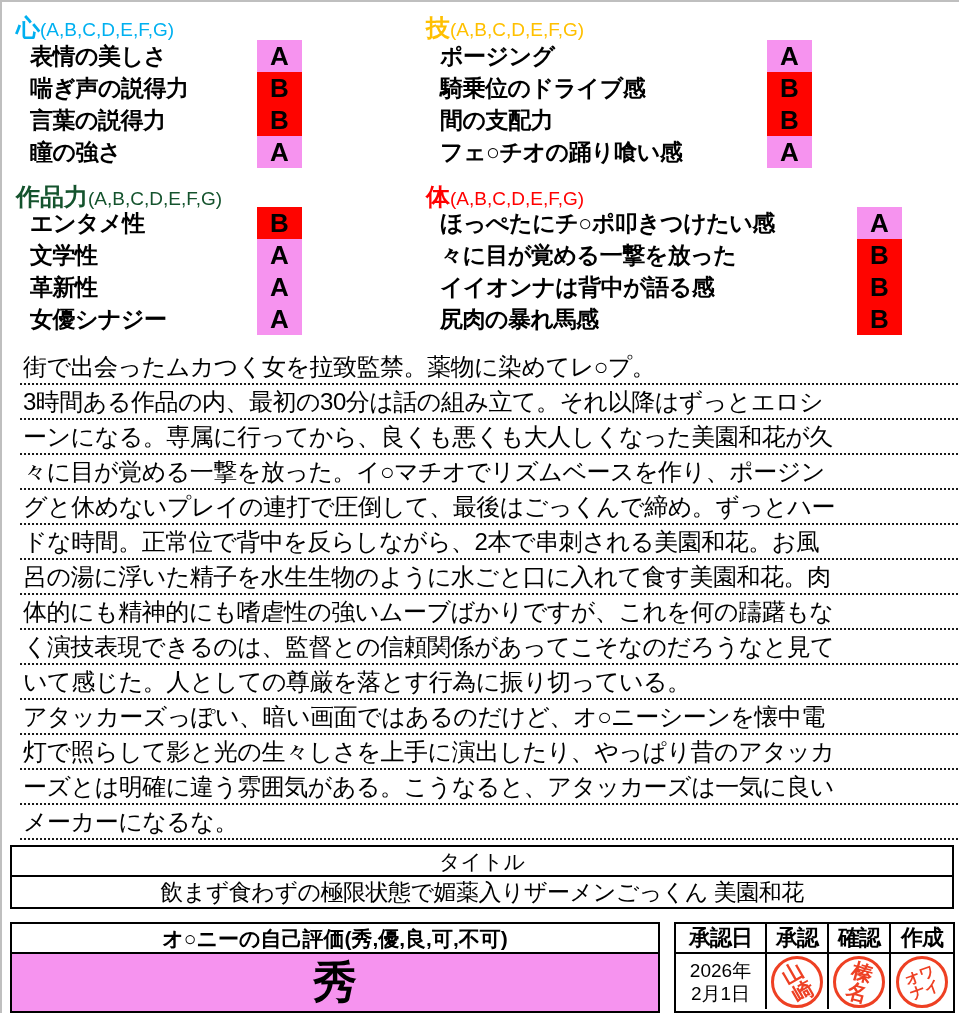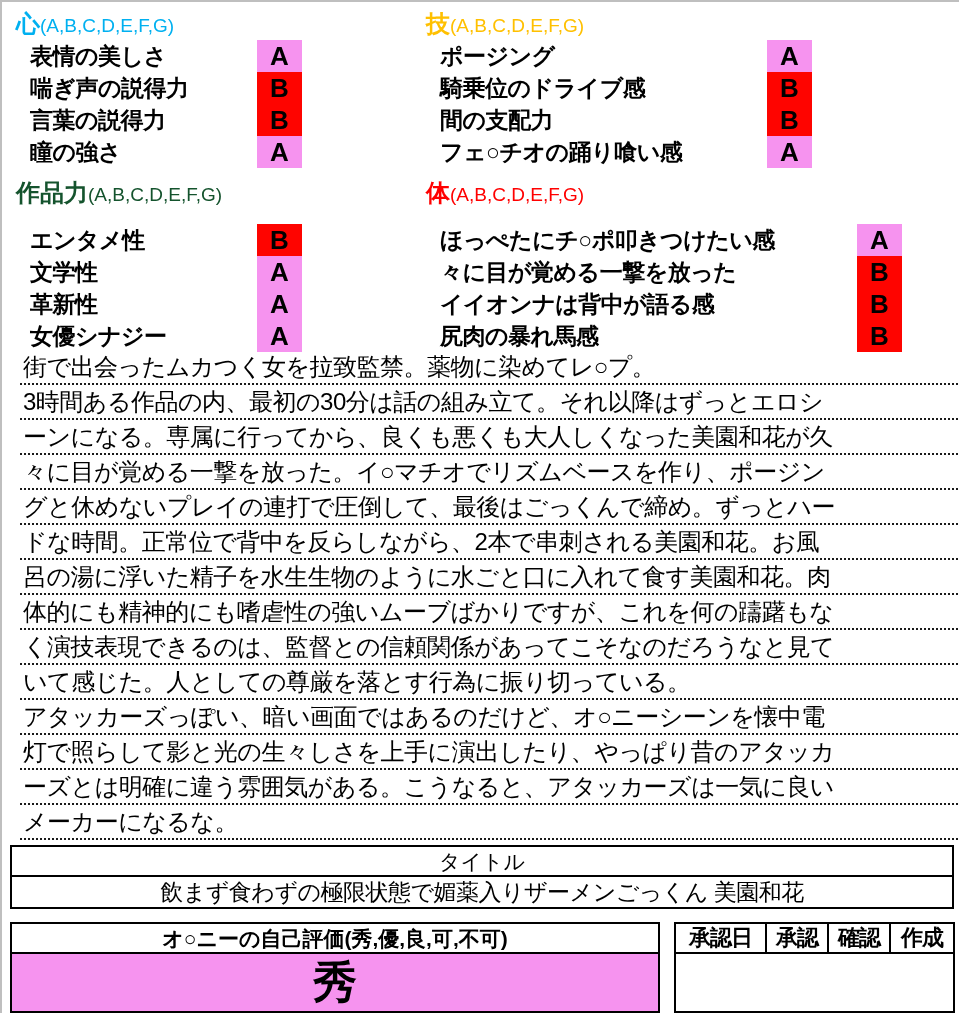--- a/index.html
+++ b/index.html
@@ -2,41 +2,41 @@
 <html><head>
 <meta charset="utf-8">
 <style>
   * { margin:0; padding:0; box-sizing:border-box; }
   html,body { width:959px; height:1013px; background:#fff; overflow:hidden; }
   body { position:relative; font-family:"Liberation Sans", sans-serif; color:#000;
          border-left:2px solid #bfbfbf; border-top:2px solid #bfbfbf; }
 
   
   .section { position:absolute; }
-  .sec-header { height:30px; line-height:34px; white-space:nowrap; }
+  .sec-header { height:30px; line-height:42px; white-space:nowrap; }
   .sec-title { font-size:24px; font-weight:bold; }
   .sec-scale { font-size:19px; font-weight:normal; }
   .s1 .sec-title, .s1 .sec-scale { color:#00b0f0; }
   .s2 .sec-title, .s2 .sec-scale { color:#ffc000; }
   .s3 .sec-title, .s3 .sec-scale { color:#14532d; }
   .s4 .sec-title, .s4 .sec-scale { color:#ff0000; }
   .rate-row { position:relative; height:32px; }
   .rate-label { position:absolute; left:14px; top:0; height:32px; line-height:32px;
                 font-size:23px; font-weight:600; white-space:nowrap; letter-spacing:-0.5px; }
   .grade-cell { position:absolute; top:0; width:45px; height:32px; line-height:32px;
                 text-align:center; font-size:26px; font-weight:bold; color:#000; }
   .s1 .grade-cell, .s3 .grade-cell { left:241px; }
   .s2 .grade-cell { left:341px; }
   .s4 .grade-cell { left:431px; }
   .s1 { left:14px; top:5px;   width:320px; }
   .s2 { left:424px; top:5px;  width:500px; }
   .s3 { left:14px; top:174px; width:320px; }
   .s4 { left:424px; top:174px; width:500px; }
   .s1 .rows, .s2 .rows { margin-top:3px; }
-  .s3 .rows, .s4 .rows { margin-top:18px; }
+  .s3 .rows, .s4 .rows { margin-top:1px; }
 
   
   .review { position:absolute; left:18px; top:348px; width:942px; }
   .review-line { height:35px; line-height:34px; font-size:24px; font-weight:500;
                  white-space:nowrap; overflow:hidden; letter-spacing:-0.5px;
                  border-bottom:2px dotted #1a1a1a; padding-left:3px; }
 
   
   .title-table { position:absolute; left:8px; top:843px; width:944px; height:64px;
                  border:2px solid #000; }
@@ -48,21 +48,21 @@
   
   .self-eval { position:absolute; left:8px; top:920px; width:650px; height:91px;
                border:2px solid #000; }
   .self-eval-head { height:30px; line-height:30px; text-align:center; font-size:21px;
                     font-weight:bold; border-bottom:2px solid #000; background:#fff; }
   .self-eval-value { height:57px; line-height:55px; text-align:center; font-size:44px;
                      font-weight:bold; }
 
   
   .approval { position:absolute; left:672px; top:920px; width:281px; height:91px;
-              border:2px solid #000; display:flex; flex-direction:row; }
+              border:2px solid #000; display:flex; flex-direction:column; }
   .appr-row { display:flex; }
   .appr-row.head { height:30px; border-bottom:2px solid #000; }
   .appr-row.vals { height:55px; }
   .appr-cell { border-right:2px solid #000; display:flex; align-items:center;
                justify-content:center; }
   .appr-cell:last-child { border-right:none; }
   .c-date { width:91px; } .c-sm { width:62px; }
   .appr-head-label { font-size:22px; font-weight:bold; letter-spacing:-1px; white-space:nowrap; }
   .appr-date { font-size:19px; font-weight:500; text-align:center; line-height:23px; }
 

